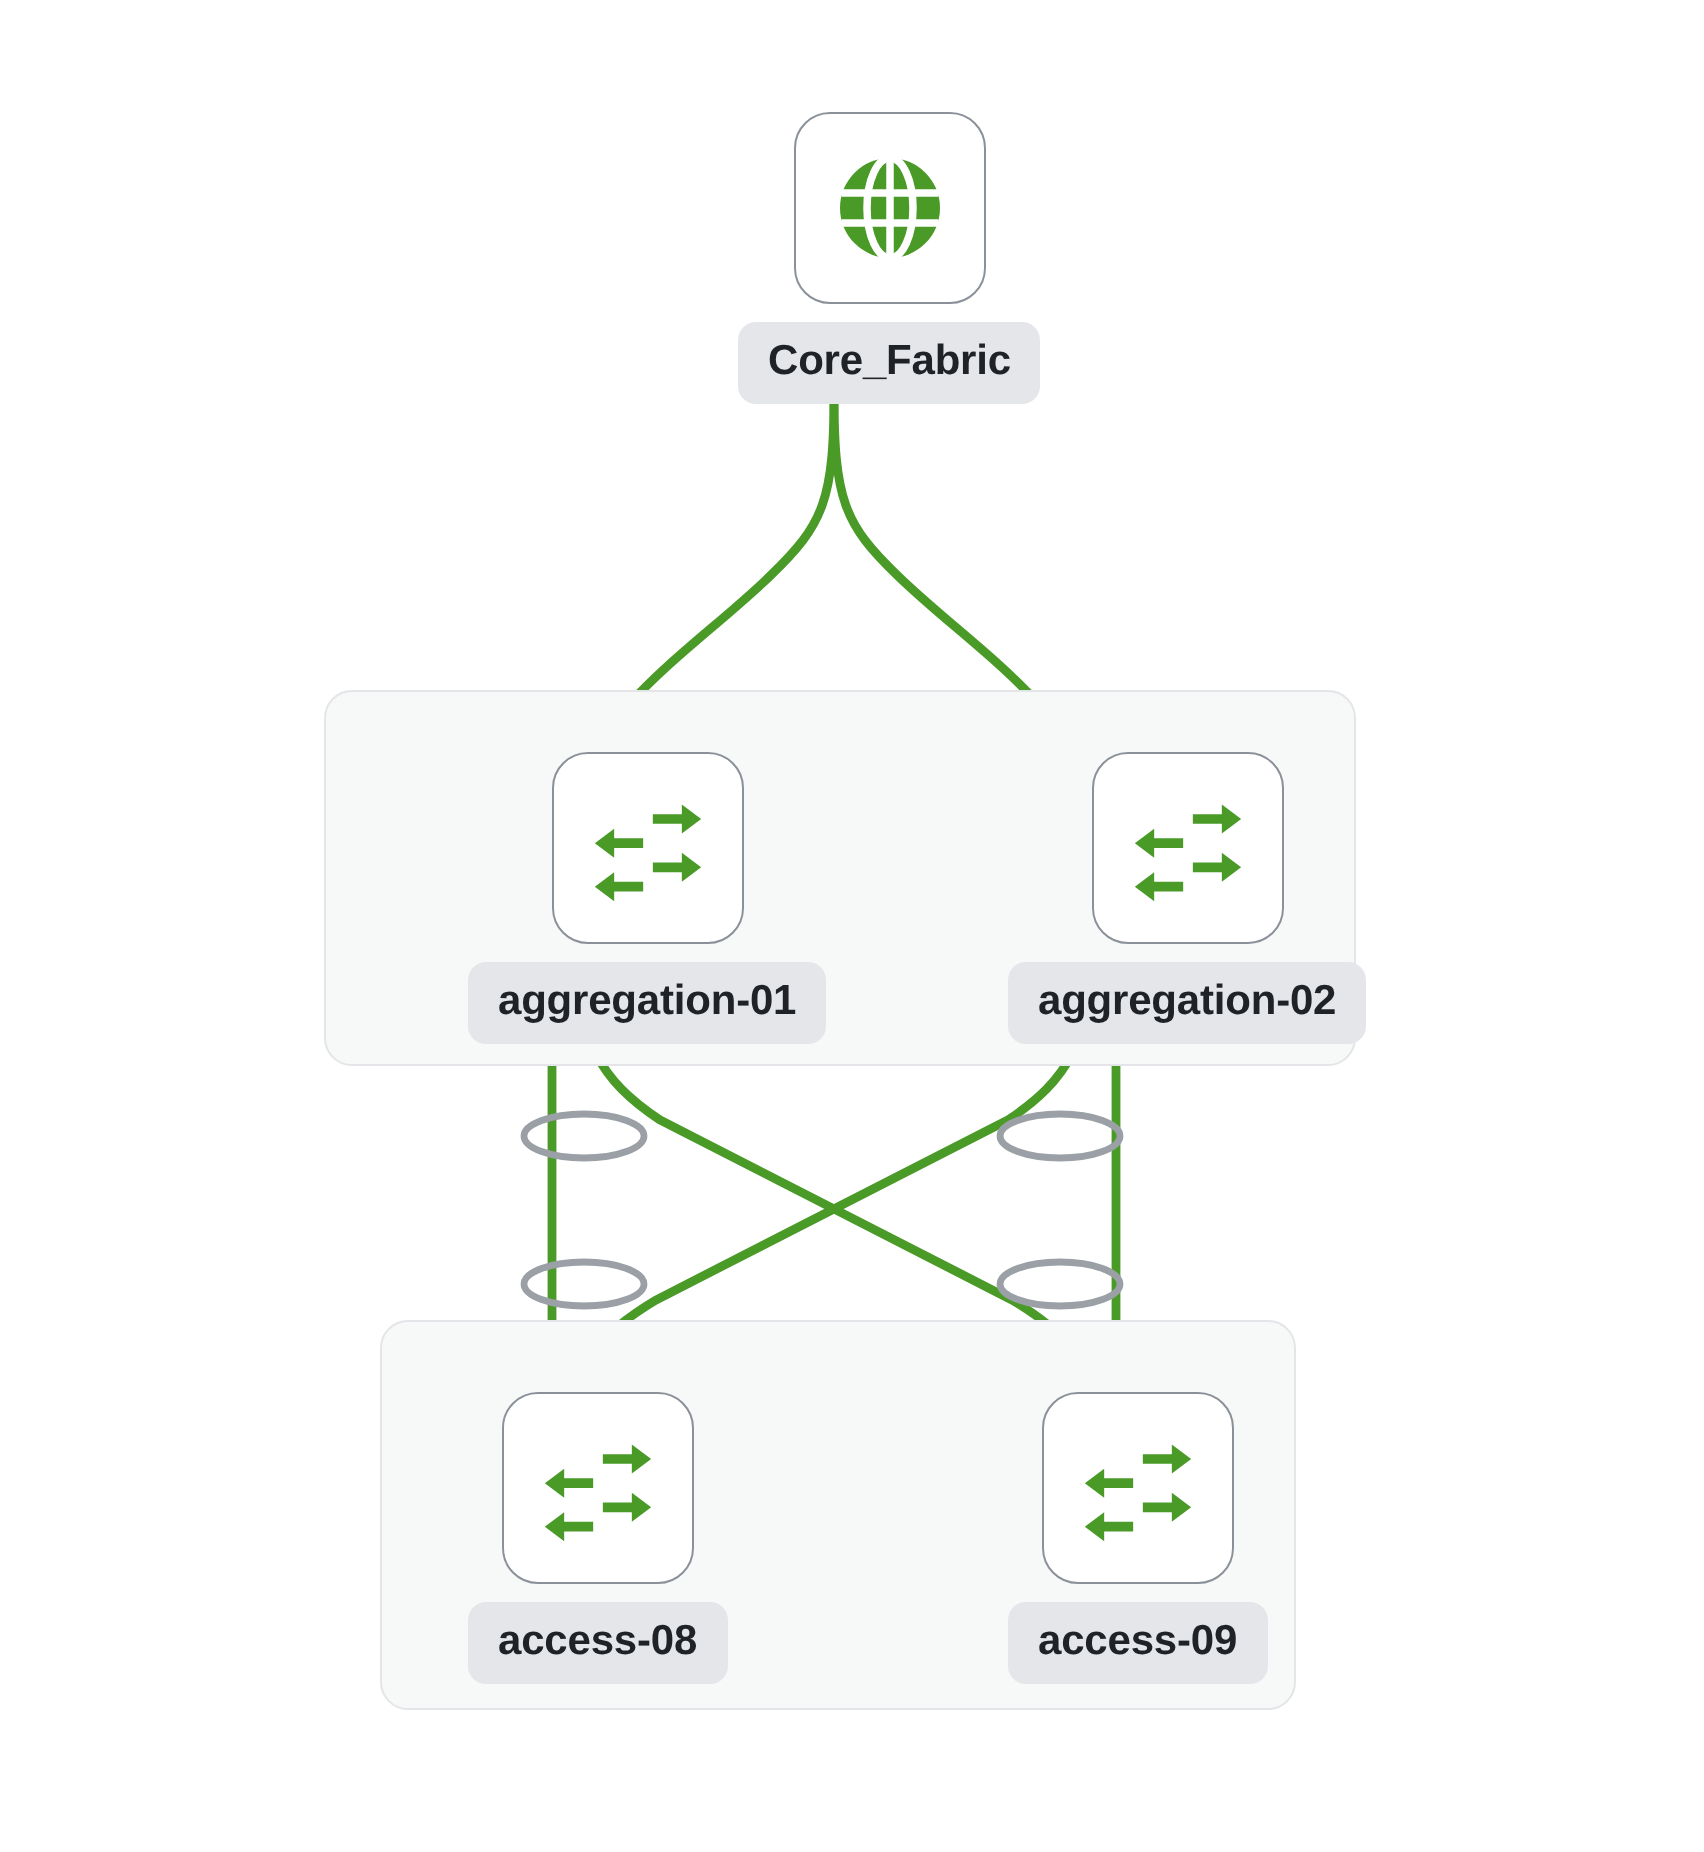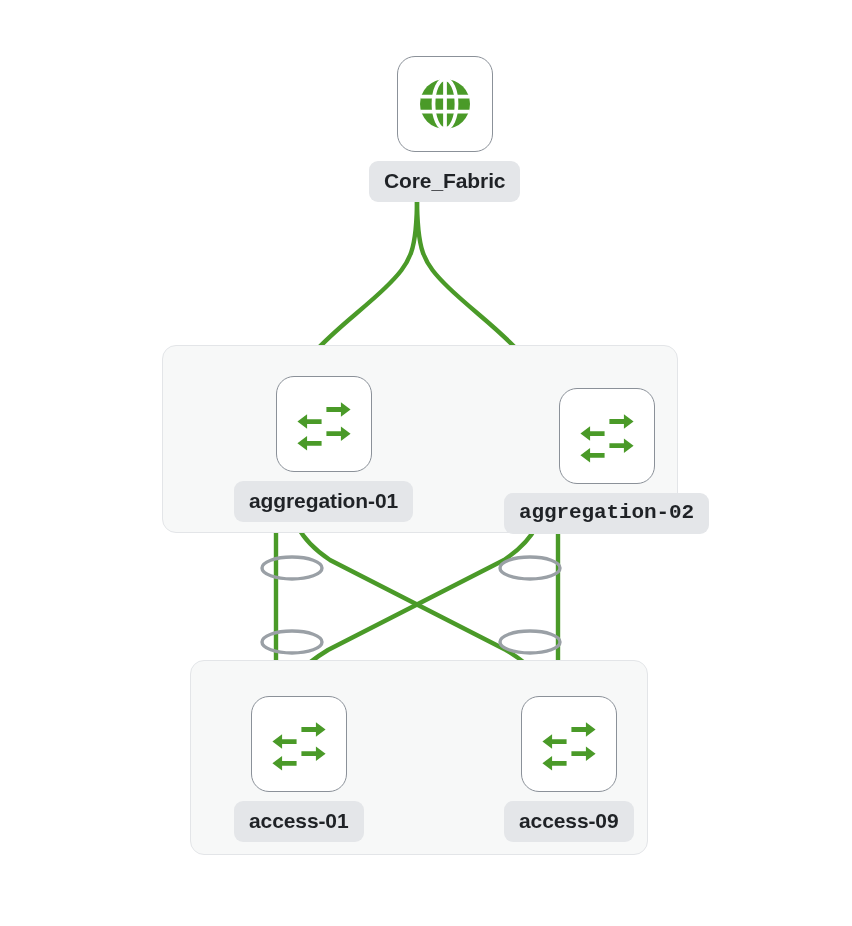--- a/index.html
+++ b/index.html
@@ -122,21 +122,21 @@
           <path d="M26 6 L26 10 L38 10 L38 6 L46 12 L38 18 L38 14 L26 14 L26 18 Z"></path>
           <path d="M22 16 L22 20 L10 20 L10 16 L2 22 L10 28 L10 24 L22 24 L22 28 Z"></path>
           <path d="M26 26 L26 30 L38 30 L38 26 L46 32 L38 38 L38 34 L26 34 L26 38 Z"></path>
           <path d="M22 34 L22 38 L10 38 L10 34 L2 40 L10 46 L10 42 L22 42 L22 46 Z"></path>
         </g>
       </svg>
     </div>
     <div class="node-label">aggregation-01</div>
   </div>
 
-  <div class="node" style="left:504px; top:388px;font-family:Liberation Mono, monospace;">
+  <div class="node" style="left:504px; top:376px;">
     <div class="node-shape">
       <svg class="icon-svg" width="58" height="58" viewBox="0 0 48 48">
         <g fill="#4a9a28">
           <path d="M26 6 L26 10 L38 10 L38 6 L46 12 L38 18 L38 14 L26 14 L26 18 Z"></path>
           <path d="M22 16 L22 20 L10 20 L10 16 L2 22 L10 28 L10 24 L22 24 L22 28 Z"></path>
           <path d="M26 26 L26 30 L38 30 L38 26 L46 32 L38 38 L38 34 L26 34 L26 38 Z"></path>
           <path d="M22 34 L22 38 L10 38 L10 34 L2 40 L10 46 L10 42 L22 42 L22 46 Z"></path>
         </g>
       </svg>
     </div>
@@ -147,21 +147,21 @@
     <div class="node-shape">
       <svg class="icon-svg" width="58" height="58" viewBox="0 0 48 48">
         <g fill="#4a9a28">
           <path d="M26 6 L26 10 L38 10 L38 6 L46 12 L38 18 L38 14 L26 14 L26 18 Z"></path>
           <path d="M22 16 L22 20 L10 20 L10 16 L2 22 L10 28 L10 24 L22 24 L22 28 Z"></path>
           <path d="M26 26 L26 30 L38 30 L38 26 L46 32 L38 38 L38 34 L26 34 L26 38 Z"></path>
           <path d="M22 34 L22 38 L10 38 L10 34 L2 40 L10 46 L10 42 L22 42 L22 46 Z"></path>
         </g>
       </svg>
     </div>
-    <div class="node-label">access-01</div>
+    <div class="node-label">access-08</div>
   </div>
 
   <div class="node" style="left:504px; top:696px;">
     <div class="node-shape">
       <svg class="icon-svg" width="58" height="58" viewBox="0 0 48 48">
         <g fill="#4a9a28">
           <path d="M26 6 L26 10 L38 10 L38 6 L46 12 L38 18 L38 14 L26 14 L26 18 Z"></path>
           <path d="M22 16 L22 20 L10 20 L10 16 L2 22 L10 28 L10 24 L22 24 L22 28 Z"></path>
           <path d="M26 26 L26 30 L38 30 L38 26 L46 32 L38 38 L38 34 L26 34 L26 38 Z"></path>
           <path d="M22 34 L22 38 L10 38 L10 34 L2 40 L10 46 L10 42 L22 42 L22 46 Z"></path>

